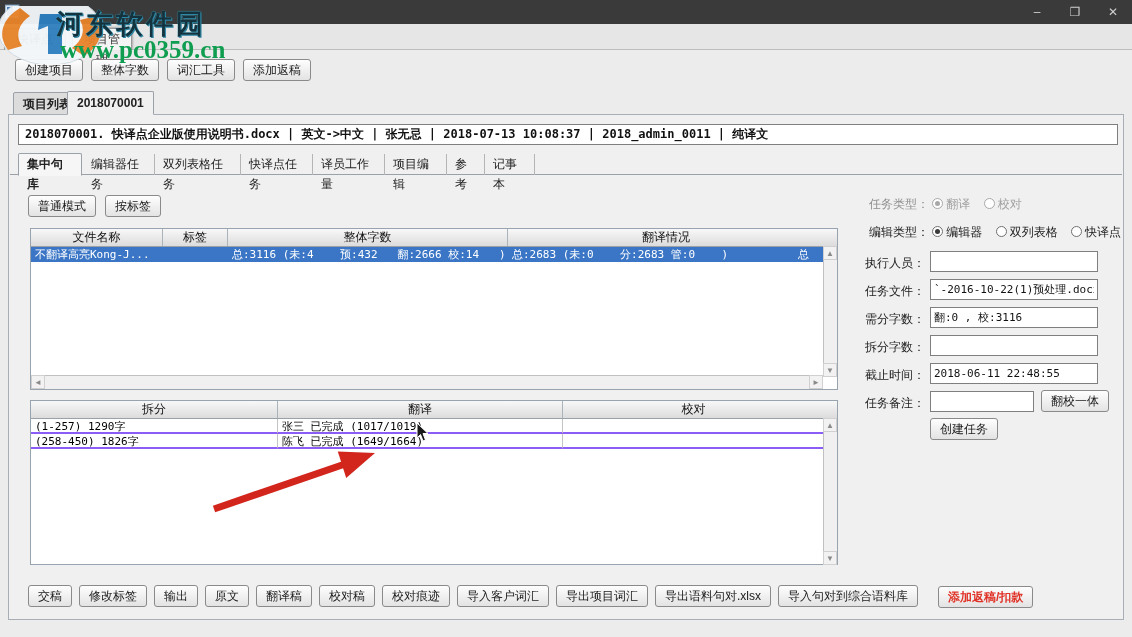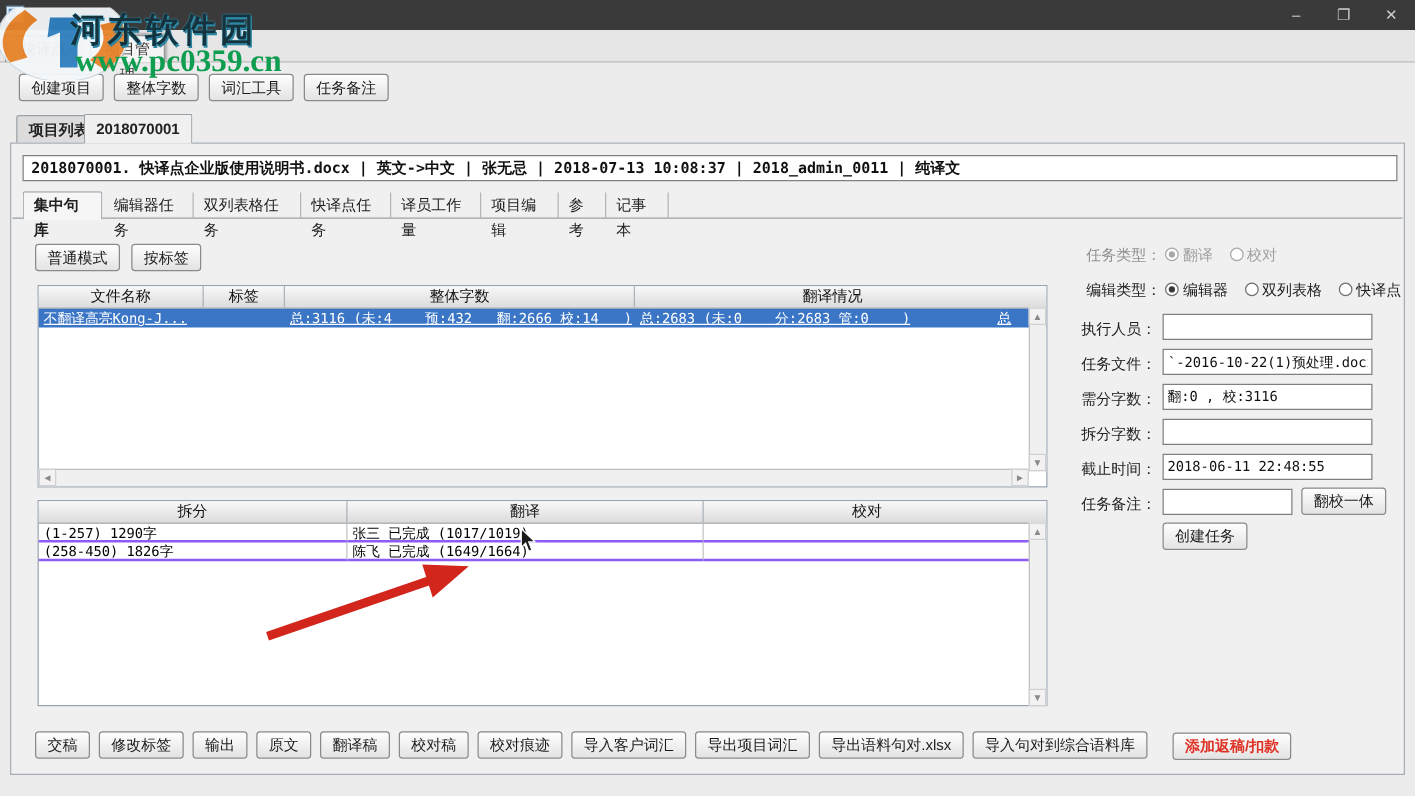--- a/index.html
+++ b/index.html
@@ -39,21 +39,21 @@
              border-right:1px solid #b5b5b5; background:transparent; }
   .sub-tab.active { background:#f6f6f6; border:1px solid #9aa1a8; border-bottom:1px solid #f6f6f6; font-weight:bold; top:0; height:23px; border-radius:2px 2px 0 0; }
 
   .mode-btns { position:absolute; left:28px; top:195px; display:flex; gap:9px; }
 
   
   .tbl { position:absolute; background:#fff; border:1px solid #97a3af; }
   .tbl-head { display:flex; background:linear-gradient(#f8f8f8,#dcdcdc); border-bottom:1px solid #9aa1a8; }
   .th { font-size:12px; color:#111; text-align:center; line-height:17px; height:17px; border-right:1px solid #aab2ba; overflow:hidden; white-space:nowrap; }
   .row { display:flex; font-family:"DejaVu Sans Mono", monospace; font-size:11px; line-height:15px; height:15px; white-space:pre; }
-  .row.selected { background:#3b76c6; color:#fff;text-decoration:underline; }
+  .row.selected { background:#3b76c6; color:#fff; }
   .cell { overflow:hidden; white-space:pre; padding-left:4px; }
   .grid-row .cell { border-right:1px solid #c3c3c3; border-bottom:2px solid #8b5cf6; }
   
   .vscroll { position:absolute; width:14px; background:#f0f0f0; border-left:1px solid #c0c0c0; }
   .hscroll { position:absolute; height:14px; background:#f0f0f0; border-top:1px solid #c0c0c0; }
   .sb-btn { position:absolute; width:14px; height:14px; font-size:8px; color:#8a8a8a; display:flex; align-items:center; justify-content:center; background:#f2f2f2; border:1px solid #d0d0d0; }
 
   
   .flabel { position:absolute; width:84px; text-align:right; font-size:12px; color:#222; }
   .finput { position:absolute; height:21px; background:#fff; border:1px solid #7f7f7f; font-family:"DejaVu Sans Mono", monospace;
@@ -98,21 +98,21 @@
 
   <div class="main-tabstrip">
     <div class="main-tab" style="left:4px; width:62px; text-align:center;">快译点</div>
     <div class="main-tab active" style="left:72px; width:60px; text-align:center;">项目管理</div>
   </div>
 
   <div class="toolbar">
     <span class="btn">创建项目</span>
     <span class="btn">整体字数</span>
     <span class="btn">词汇工具</span>
-    <span class="btn">任务备注</span>
+    <span class="btn">添加返稿</span>
   </div>
 
   <div class="proj-tab inactive" style="left:13px;">项目列表</div>
   <div class="proj-tab active" style="left:67px;">2018070001</div>
 
   <div class="content-panel"></div>
 
   <div class="info-bar">2018070001. 快译点企业版使用说明书.docx | 英文-&gt;中文 | 张无忌 | 2018-07-13 10:08:37 | 2018_admin_0011 | 纯译文</div>
 
   <div class="sub-tabstrip">

